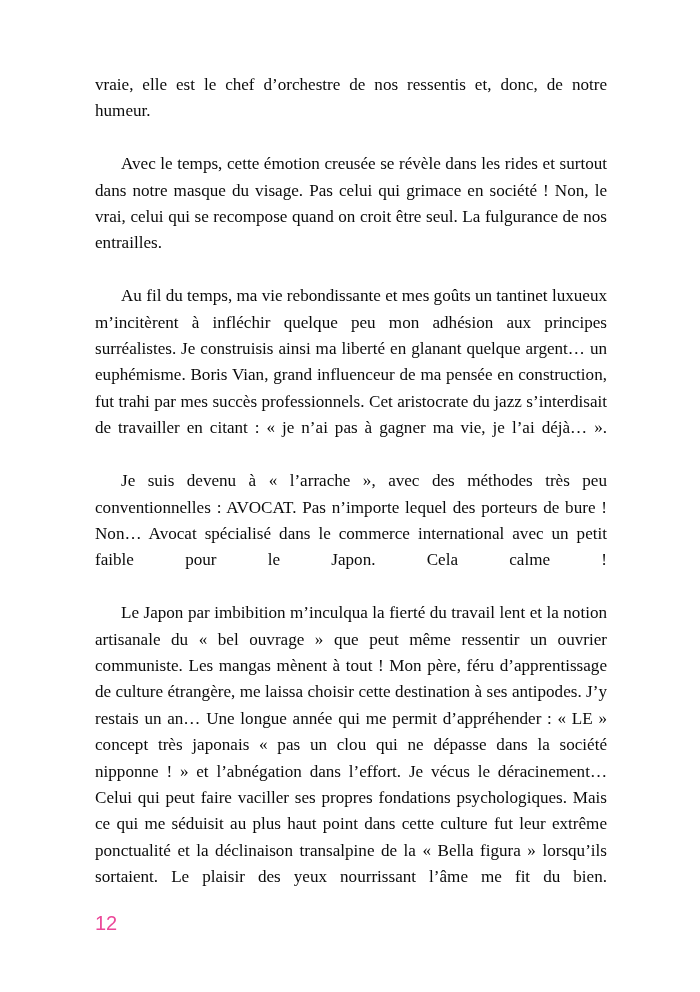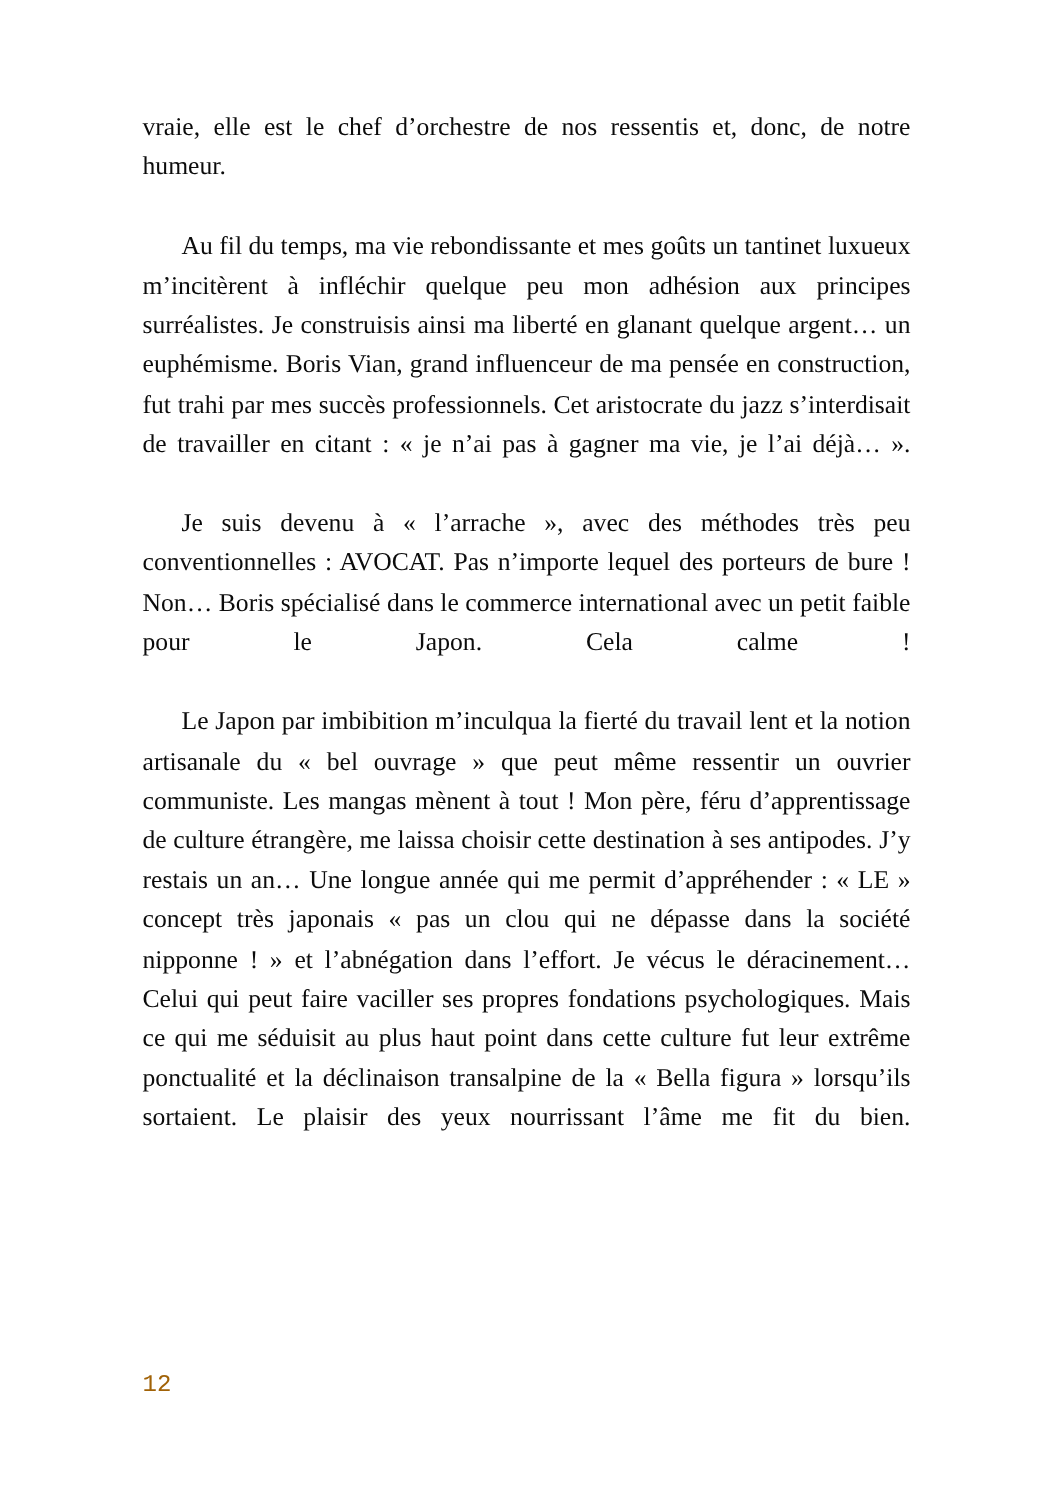--- a/index.html
+++ b/index.html
@@ -55,33 +55,34 @@
   .para::after {
     content: "";
     display: inline-block;
     width: 100%;
   }
 
   .page-number {
     position: absolute;
     left: 95px;
     top: 913px;
-    font-size: 16px;
+    font-size: 20px;
     line-height: 20px;
-    color: #a16207;
-    font-family: Liberation Mono, monospace;
+    color: #ec4899;
+    font-family: Liberation Sans, sans-serif;
   }
 </style>
 </head>
 <body>
 
 <div class="page">
 
   <div class="text-block">
     <p class="para no-indent">vraie, elle est le chef d’orchestre de nos ressentis et, donc, de notre humeur.</p>
+    <p class="para">Avec le temps, cette émotion creusée se révèle dans les rides et surtout dans notre masque du visage. Pas celui qui grimace en société ! Non, le vrai, celui qui se recompose quand on croit être seul. La fulgurance de nos entrailles.</p>
     <p class="para">Au fil du temps, ma vie rebondissante et mes goûts un tantinet luxueux m’incitèrent à infléchir quelque peu mon adhésion aux principes surréalistes. Je construisis ainsi ma liberté en glanant quelque argent… un euphémisme. Boris Vian, grand influenceur de ma pensée en construction, fut trahi par mes succès professionnels. Cet aristocrate du jazz s’interdisait de travailler en citant : « je n’ai pas à gagner ma vie, je l’ai déjà… ».</p>
-    <p class="para">Je suis devenu à « l’arrache », avec des méthodes très peu conventionnelles : AVOCAT. Pas n’importe lequel des porteurs de bure ! Non… Boris spécialisé dans le commerce international avec un petit faible pour le Japon. Cela calme !</p>
+    <p class="para">Je suis devenu à « l’arrache », avec des méthodes très peu conventionnelles : AVOCAT. Pas n’importe lequel des porteurs de bure ! Non… Avocat spécialisé dans le commerce international avec un petit faible pour le Japon. Cela calme !</p>
     <p class="para">Le Japon par imbibition m’inculqua la fierté du travail lent et la notion artisanale du « bel ouvrage » que peut même ressentir un ouvrier communiste. Les mangas mènent à tout ! Mon père, féru d’apprentissage de culture étrangère, me laissa choisir cette destination à ses antipodes. J’y restais un an… Une longue année qui me permit d’appréhender : « LE » concept très japonais « pas un clou qui ne dépasse dans la société nipponne ! » et l’abnégation dans l’effort. Je vécus le déracinement… Celui qui peut faire vaciller ses propres fondations psychologiques. Mais ce qui me séduisit au plus haut point dans cette culture fut leur extrême ponctualité et la déclinaison transalpine de la « Bella figura » lorsqu’ils sortaient. Le plaisir des yeux nourrissant l’âme me fit du bien.</p>
   </div>
 
   <div class="page-number">12</div>
 
 </div>
 
 </body></html>

